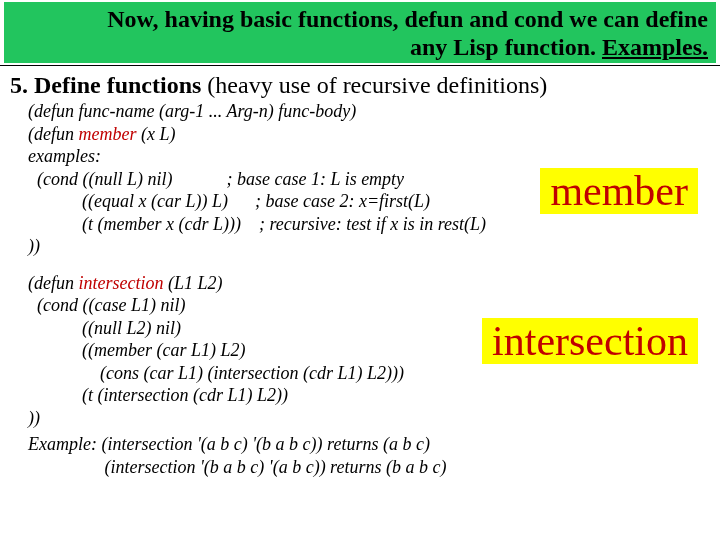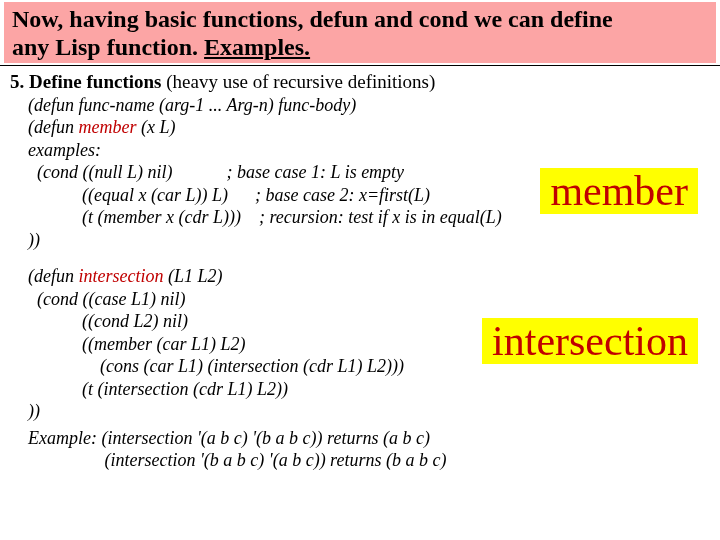--- a/index.html
+++ b/index.html
@@ -6,23 +6,24 @@
   margin: 0;
   padding: 0;
   width: 720px;
   height: 540px;
   font-family: "Times New Roman", serif;
   background: #fff;
   position: relative;
   overflow: hidden;
 }
 .title-block {
-  background: #fca5a5;
+  background: #22c55e;
   padding: 4px 8px 2px 8px;
   margin: 2px 4px 0 4px;
+  text-align: right;
 }
 .title-line {
   font-size: 24px;
   font-weight: bold;
   color: #000;
   line-height: 1.15;
 }
 .title-link {
   text-decoration: underline;
 }
@@ -30,21 +31,21 @@
   border-top: 1px solid #000;
   margin: 2px 0 4px 0;
 }
 .body-block {
   padding: 0 10px;
   font-size: 18px;
   line-height: 1.25;
   color: #000;
 }
 .section-head {
-  font-size: 19px;
+  font-size: 24px;
 }
 .section-bold {
   font-weight: bold;
 }
 .indent1 { margin-left: 18px; font-style: italic; }
 .code-line { white-space: pre; }
 .red { color: #c00000; }
 .badge {
   position: absolute;
   background: #ffff00;
@@ -71,26 +72,26 @@
 <div class="body-block">
   <div class="section-head">
     <span class="section-bold">5. Define functions</span><span>  (heavy use of recursive definitions)</span>
   </div>
   <div class="indent1">(defun func-name (arg-1 ... Arg-n) func-body)</div>
   <div class="indent1 code-line"><span>(defun </span><span class="red">member</span><span> (x L)</span></div>
 
   <div class="indent1">examples:</div>
   <div class="indent1 code-line">  (cond ((null L) nil)            ; base case 1: L is empty</div>
   <div class="indent1 code-line">            ((equal x (car L)) L)      ; base case 2: x=first(L)</div>
-  <div class="indent1 code-line">            (t (member x (cdr L)))    ; recursion: test if x is in equal(L)</div>
+  <div class="indent1 code-line">            (t (member x (cdr L)))    ; recursive: test if x is in rest(L)</div>
   <div class="indent1 code-line">))</div>
 
   <div class="indent1 code-line" style="margin-top:14px"><span>(defun </span><span class="red">intersection</span><span> (L1 L2)</span></div>
   <div class="indent1 code-line">  (cond ((case L1) nil)</div>
-  <div class="indent1 code-line">            ((cond L2) nil)</div>
+  <div class="indent1 code-line">            ((null L2) nil)</div>
   <div class="indent1 code-line">            ((member (car L1) L2)</div>
   <div class="indent1 code-line">                (cons (car L1) (intersection (cdr L1) L2)))</div>
   <div class="indent1 code-line">            (t (intersection (cdr L1) L2))</div>
   <div class="indent1 code-line">))</div>
 
   <div class="indent1 code-line" style="margin-top:4px">Example: (intersection '(a b c) '(b a b c)) returns (a b c)</div>
   <div class="indent1 code-line">                 (intersection '(b a b c) '(a b c)) returns (b a b c)</div>
 </div>
 
 <div class="badge badge-member">member</div>

